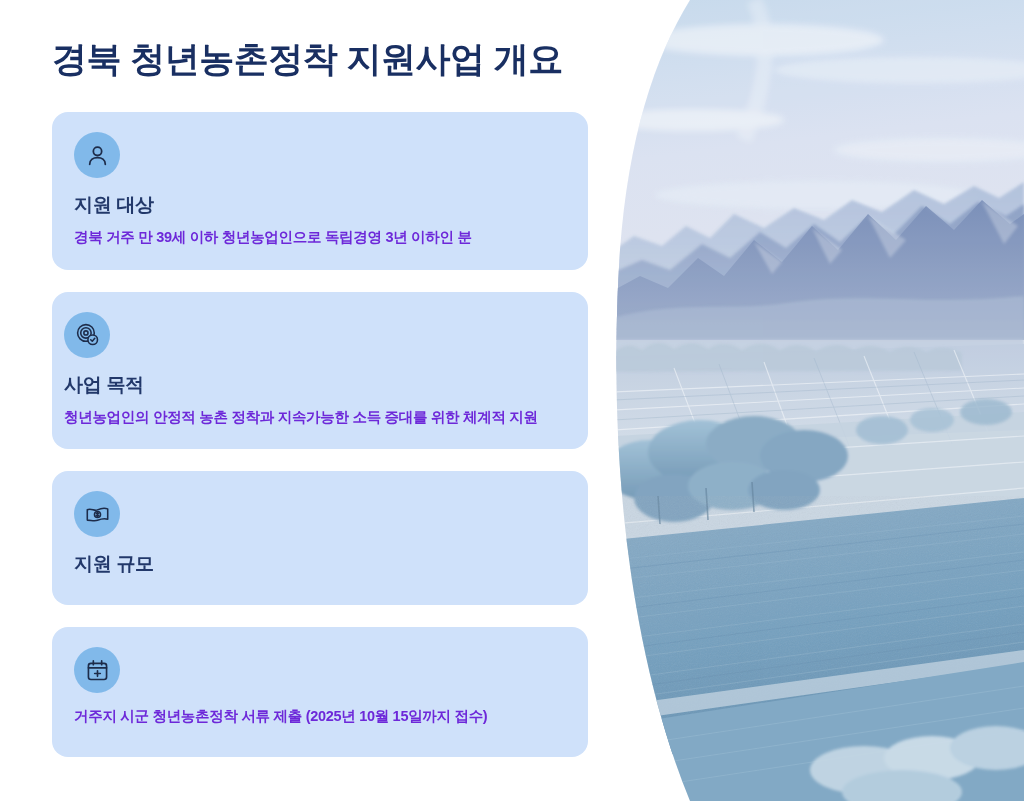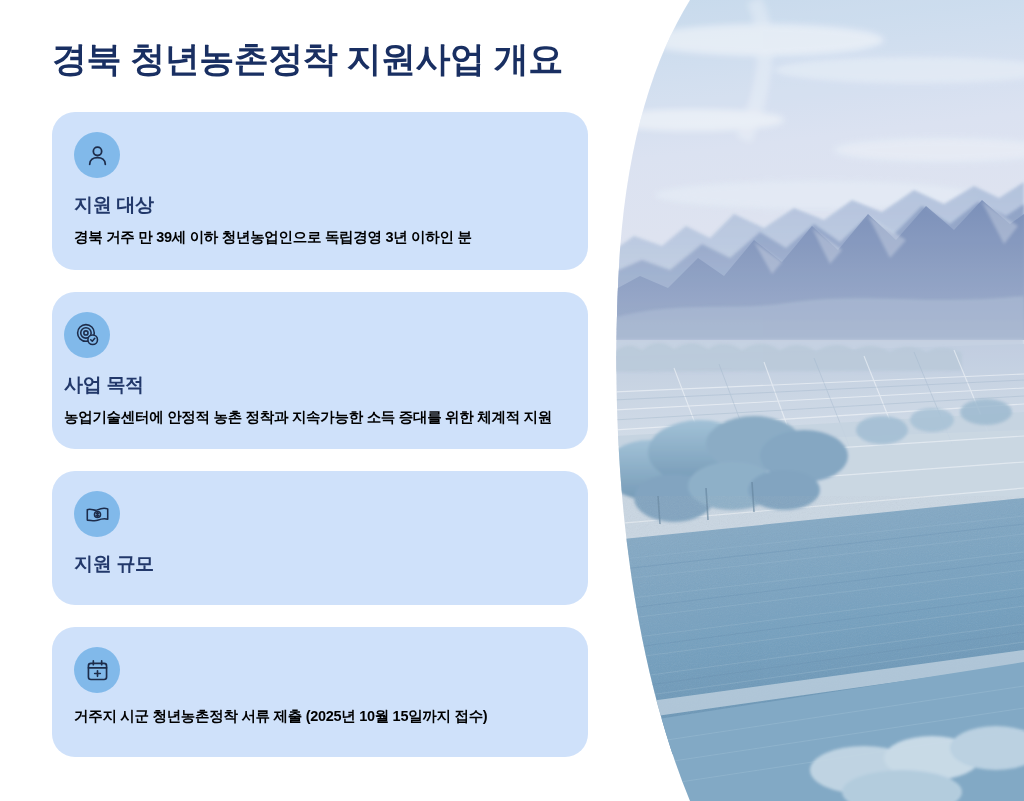--- a/index.html
+++ b/index.html
@@ -52,21 +52,21 @@
   #card-list {
     position: absolute;
     left: 52px;
     top: 112px;
     width: 536px;
   }
   .card {
     position: relative;
     width: 536px;
     background: #cfe1fa;
-    border-radius: 23px;
+    border-radius: 16px;
     padding: 20px 22px 20px 22px;
     margin-bottom: 22px;
   }
   .card-icon-wrap {
     width: 46px;
     height: 46px;
     border-radius: 50%;
     background: #81b9ea;
     display: flex;
     align-items: center;
@@ -81,21 +81,21 @@
   .card-title {
     font-size: 19px;
     font-weight: bold;
     color: #22386a;
     margin-bottom: 10px;
     letter-spacing: -0.3px;
   }
   .card-desc {
     font-size: 14.5px;
     font-weight: bold;
-    color: #000000;
+    color: #6d28d9;
     letter-spacing: -0.3px;
     line-height: 1.35;
   }
 
   
   #card-0 { padding-bottom: 22px; }
   #card-1 { padding-bottom: 22px; padding-left: 12px; }
   #card-2 { padding-bottom: 18px; }
   #card-3 { padding-bottom: 30px; }
 </style>
@@ -298,21 +298,21 @@
         <div class="card-icon-wrap">
           <svg viewBox="0 0 24 24" fill="none" stroke="#1d2c4a" stroke-width="1.5" stroke-linecap="round" stroke-linejoin="round">
             <circle cx="10.5" cy="10.5" r="8"></circle>
             <circle cx="10.5" cy="10.5" r="5"></circle>
             <circle cx="10.5" cy="10.5" r="2"></circle>
             <circle cx="17" cy="17" r="4.6" fill="#81b9ea"></circle>
             <path d="M15.1 17 L16.6 18.5 L19 15.7"></path>
           </svg>
         </div>
         <div class="card-title">사업 목적</div>
-        <div class="card-desc">농업기술센터에 안정적 농촌 정착과 지속가능한 소득 증대를 위한 체계적 지원</div>
+        <div class="card-desc">청년농업인의 안정적 농촌 정착과 지속가능한 소득 증대를 위한 체계적 지원</div>
       </div>
 
       <div class="card" id="card-2">
         <div class="card-icon-wrap">
           <svg viewBox="0 0 24 24" fill="none" stroke="#1d2c4a" stroke-width="1.5" stroke-linecap="round" stroke-linejoin="round">
             <path d="M2.2 7.4 C6 5.6 9 9 12 7.6 C15 6.2 18.6 5.6 21.8 6.6 L21.8 16.6 C18.2 15.4 15 16.4 12 17.6 C9 18.8 5.6 17.4 2.2 17.4 Z"></path>
             <circle cx="12" cy="12" r="2.9"></circle>
             <path d="M12 10.2 L12 13.8 M10.9 10.9 L13.1 10.9 M10.9 13.1 L13.1 13.1"></path>
           </svg>
         </div>

